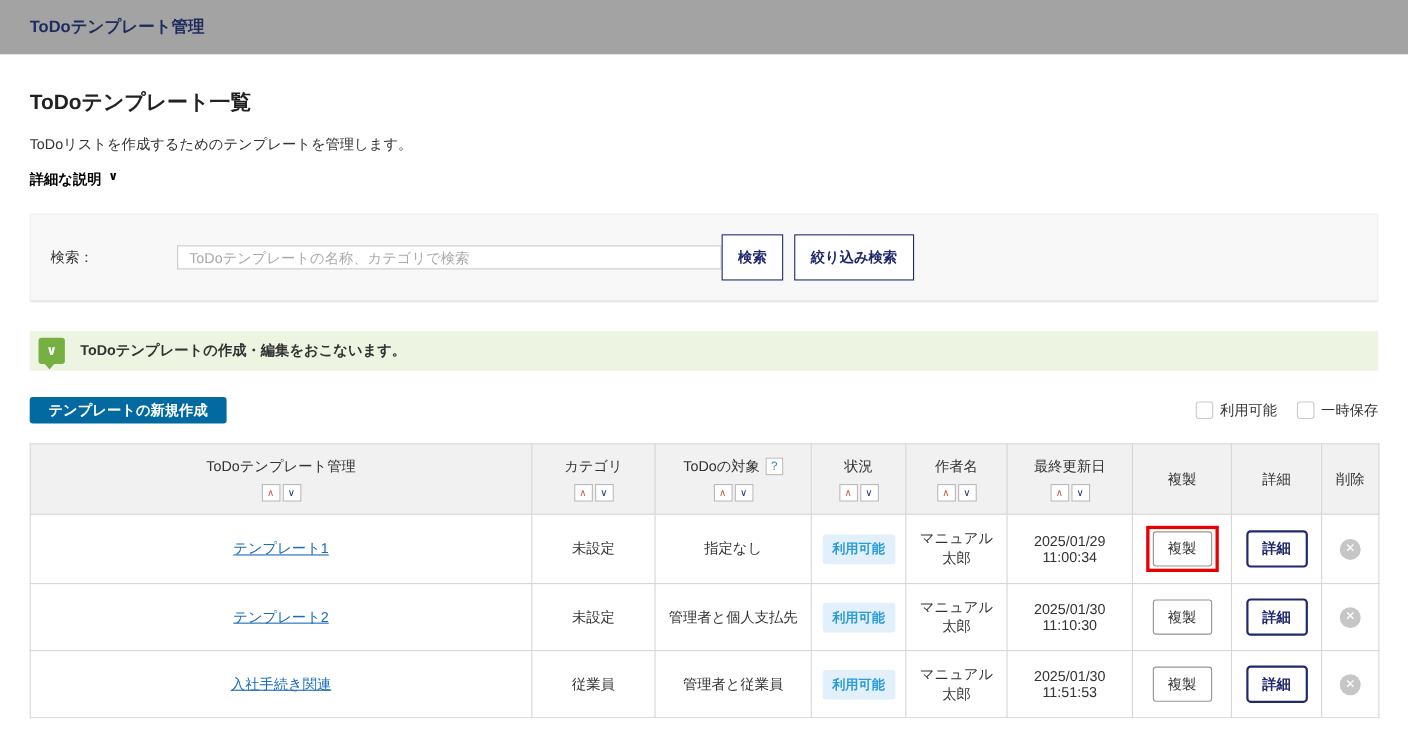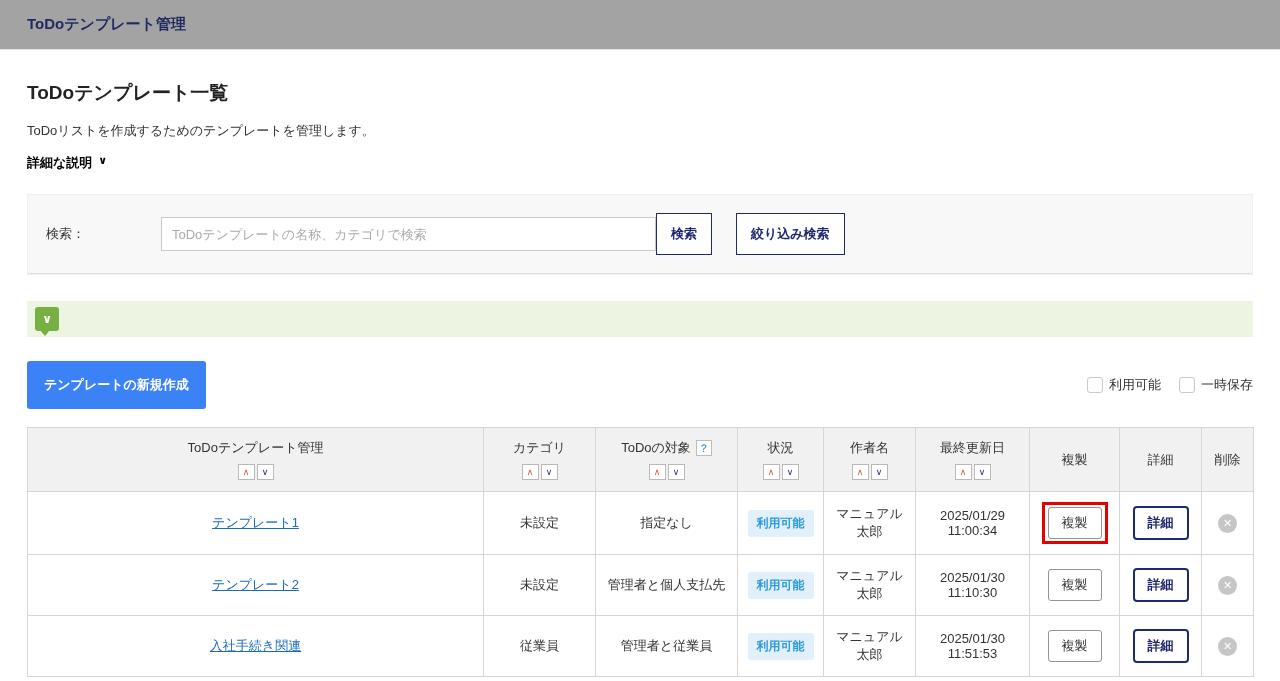--- a/index.html
+++ b/index.html
@@ -13,43 +13,43 @@
 
   .page-title { margin-top:30px; font-size:19px; font-weight:bold; color:#222; }
   .page-desc { margin-top:16px; font-size:13px; color:#333; }
   .detail-link { margin-top:14px; font-size:13px; font-weight:bold; color:#000000; display:inline-flex; gap:6px; cursor:pointer; }
   .detail-link .chev { font-size:11px; }
 
   
   .search-panel { margin-top:22px; background:#f8f8f8; border:1px solid #efefef; }
   .search-row { display:flex; align-items:center; padding:18px 18px; }
   .search-label { width:115px; font-size:13px; color:#333; }
-  .search-input { width:495px; height:34px; border:1px solid #c9c9c9; background:#fff; padding:0 10px; font-size:13px; color:#333; font-family:inherit; }
+  .search-input { width:495px; height:22px; border:1px solid #c9c9c9; background:#fff; padding:0 10px; font-size:13px; color:#333; font-family:inherit; }
   .search-input::placeholder { color:#aaa; }
   .btn-outline-navy { height:42px; background:#fff; border:1px solid #20286e; color:#20286e; font-weight:bold; font-size:13px; padding:0 14px; cursor:pointer; font-family:inherit; }
   .btn-search { margin-left:0; border-left:1px solid #20286e; }
-  .btn-filter { margin-left:24px; }
+  .btn-filter { margin-left:10px; }
   .panel-divider { border:none; border-top:1px solid #e0e0e0; }
   .current-row { display:flex; align-items:center; padding:14px 18px; font-size:13px; }
   .current-label { width:115px; color:#333; }
   .current-value { color:#333; }
   .clear-all { margin-left:auto; display:flex; align-items:center; gap:8px; cursor:pointer; }
   .clear-all .txt { font-size:12px; color:#444; }
 
   .gray-x { width:19px; height:19px; border-radius:50%; background:#c6c6c6; color:#fff; font-size:11px; line-height:19px; text-align:center; display:inline-block; }
 
   
   .banner { margin-top:26px; background:#edf5e2; display:flex; align-items:center; padding:6px 8px; }
   .banner-icon { position:relative; width:24px; height:24px; background:#76b043; border-radius:3px; color:#fff; font-size:12px; font-weight:bold; line-height:24px; text-align:center; flex:0 0 auto; cursor:pointer; }
   .banner-icon::after { content:""; position:absolute; left:5px; bottom:-5px; border-left:5px solid transparent; border-right:5px solid transparent; border-top:6px solid #76b043; }
   .banner-text { margin-left:14px; font-size:13px; font-weight:bold; color:#333; }
 
   
   .toolbar { margin-top:24px; display:flex; align-items:center; }
-  .btn-create { background:#3b82f6; color:#fff; font-weight:bold; font-size:13px; border:none; border-radius:3px; padding:15px 17px; cursor:pointer; font-family:inherit; }
+  .btn-create { background:#0369a1; color:#fff; font-weight:bold; font-size:13px; border:none; border-radius:3px; padding:3px 17px; cursor:pointer; font-family:inherit; }
   .filter-checks { margin-left:auto; display:flex; align-items:center; gap:18px; }
   .check-item { display:flex; align-items:center; gap:6px; font-size:13px; color:#333; cursor:pointer; }
   .checkbox { width:16px; height:16px; background:#fff; border:1px solid #c9c9c9; border-radius:3px; display:inline-block; }
 
   
   table.list { margin-top:18px; width:100%; border-collapse:collapse; border:1px solid #c8c8c8; table-layout:fixed; }
   table.list th, table.list td { border:1px solid #d6d6d6; vertical-align:middle; font-size:13px; }
   table.list th { background:#f1f1f1; font-weight:normal; color:#333; padding:10px 4px; height:64px; }
   table.list td { background:#fff; text-align:center; padding:10px 6px; height:61px; }
   .col-name { width:456px; }
@@ -101,20 +101,21 @@
       <span class="search-label">検索：</span>
       <input class="search-input" type="text" placeholder="ToDoテンプレートの名称、カテゴリで検索" style="">
       <button class="btn-outline-navy btn-search">検索</button>
       <button class="btn-outline-navy btn-filter">絞り込み検索</button>
     </div>
     <hr class="panel-divider">
   </section>
 
   <div class="banner">
     <span class="banner-icon">∨</span>
+    <span class="banner-text">ToDoテンプレートの作成・編集をおこないます。</span>
   </div>
 
   <div class="toolbar">
     <button class="btn-create">テンプレートの新規作成</button>
     <div class="filter-checks">
       <label class="check-item">
         <span class="checkbox"></span>
         <span>利用可能</span>
       </label>
       <label class="check-item">

